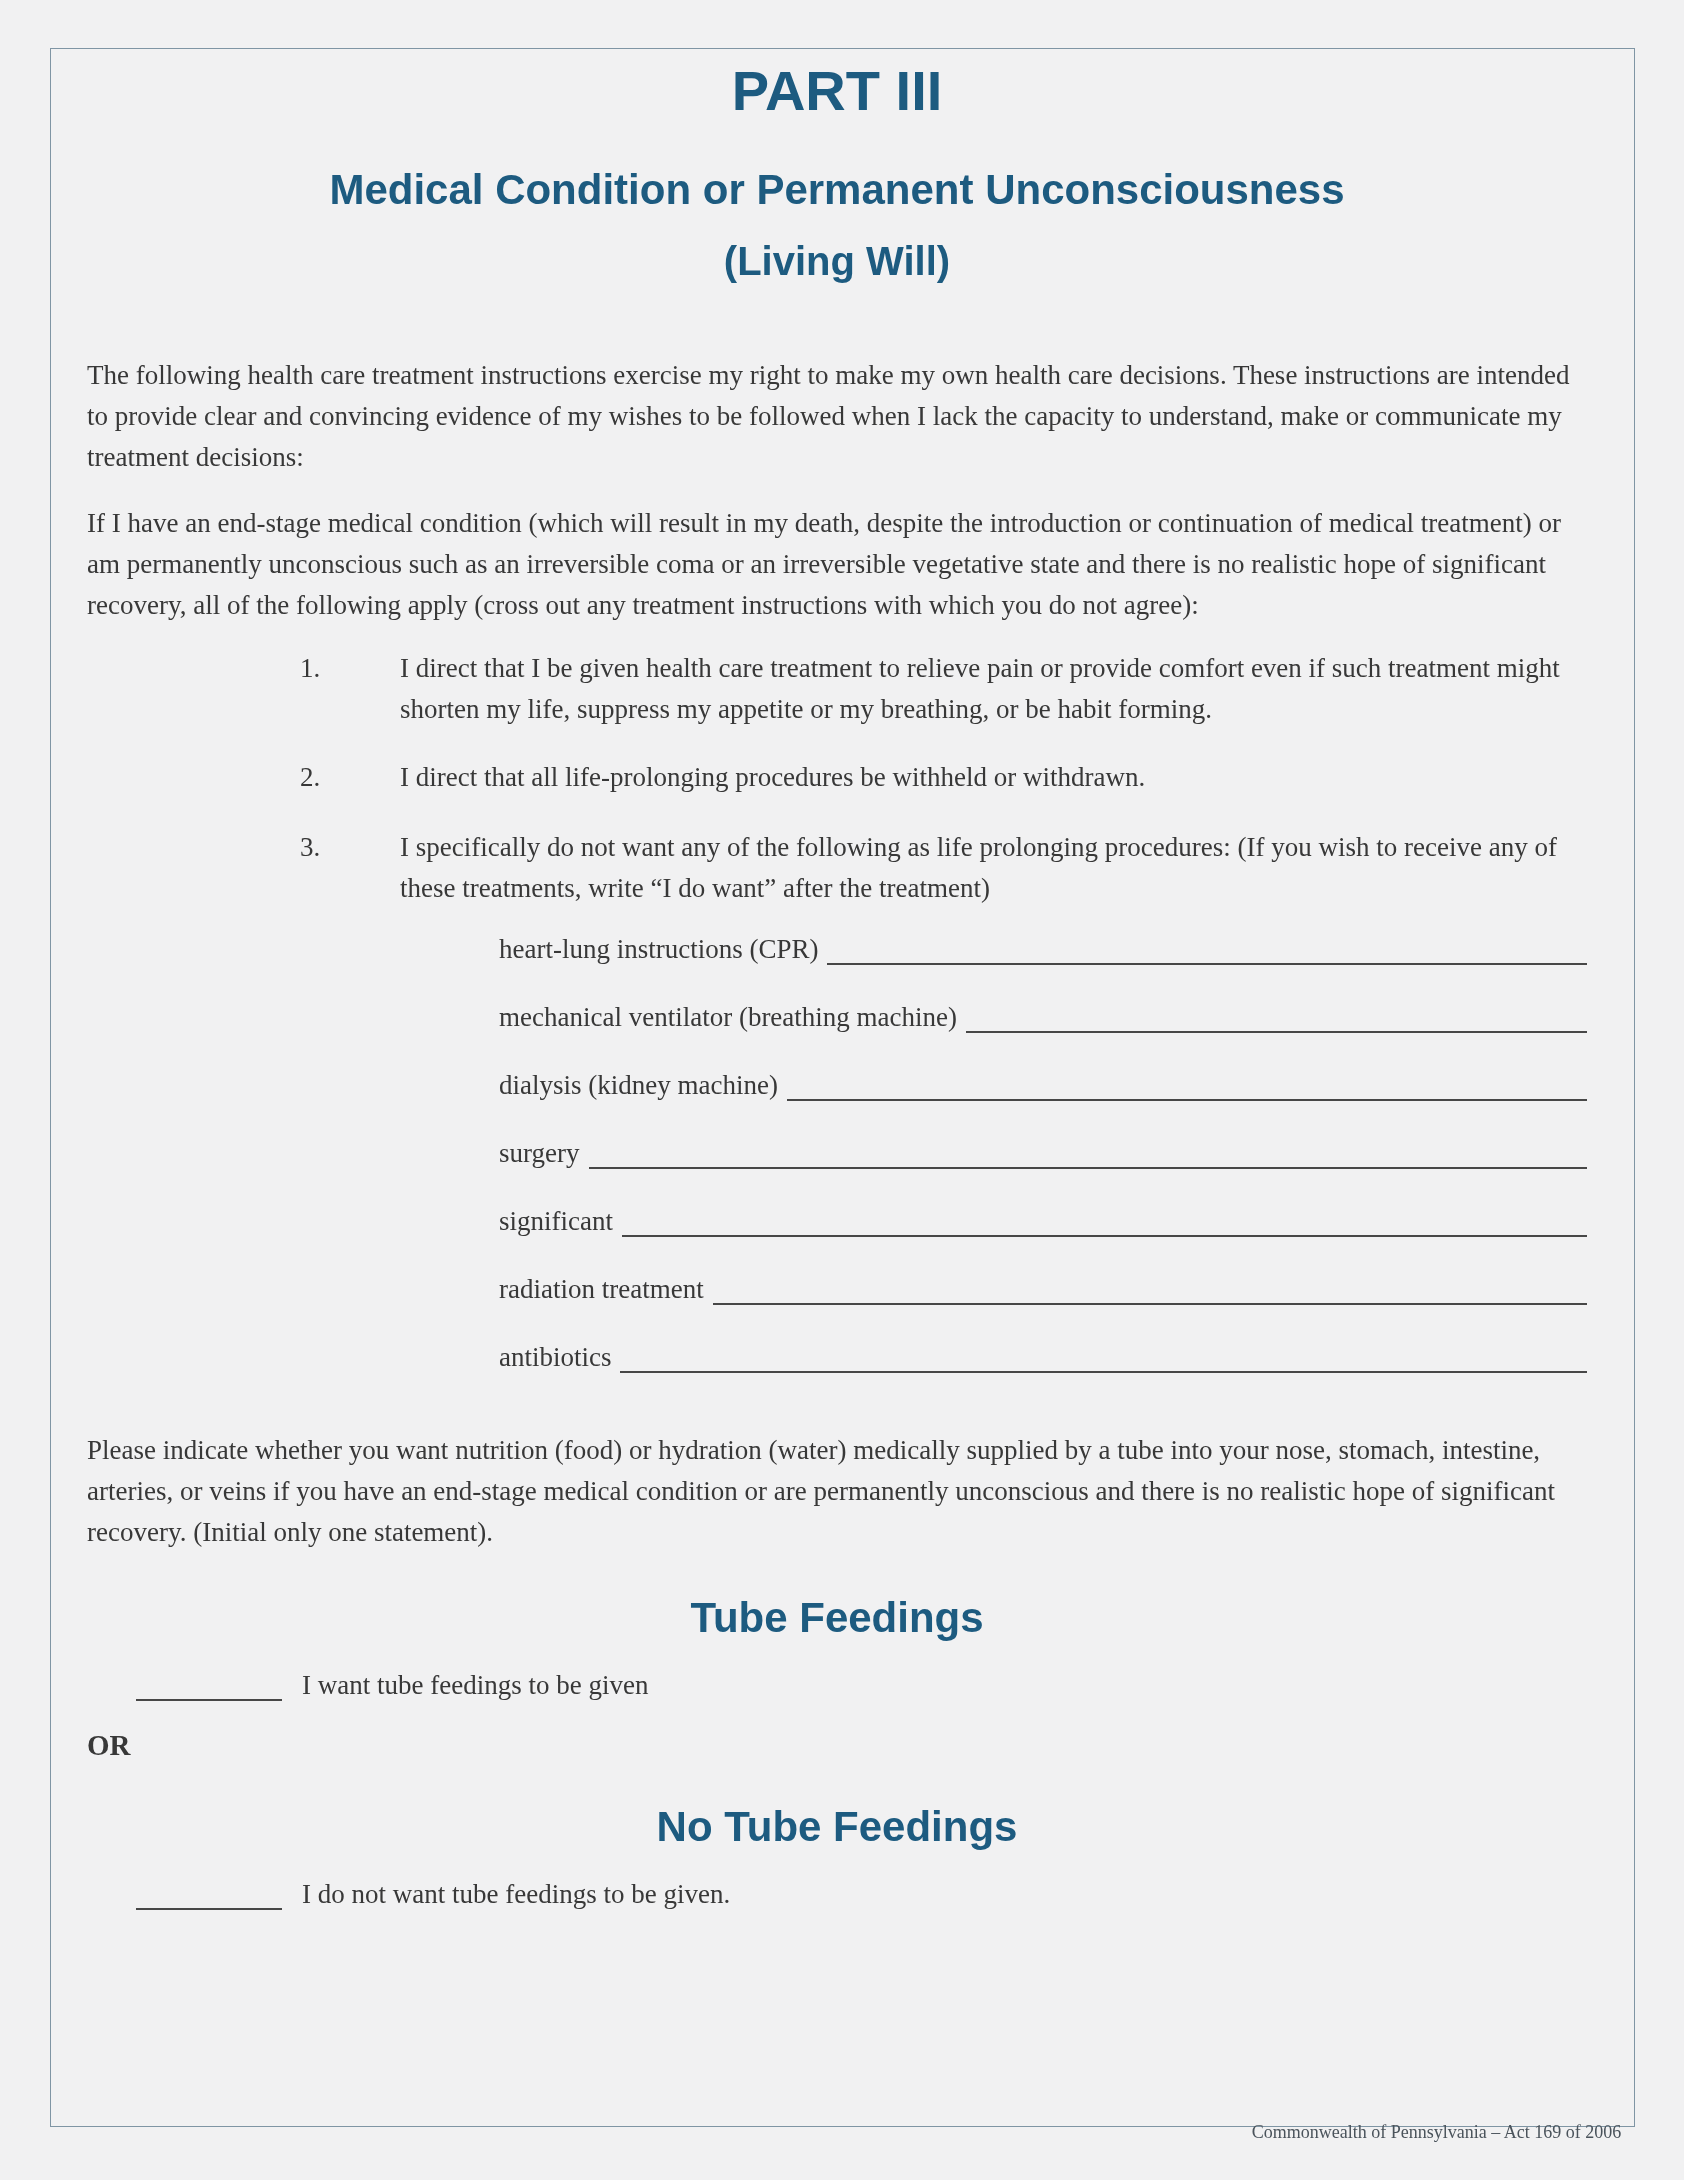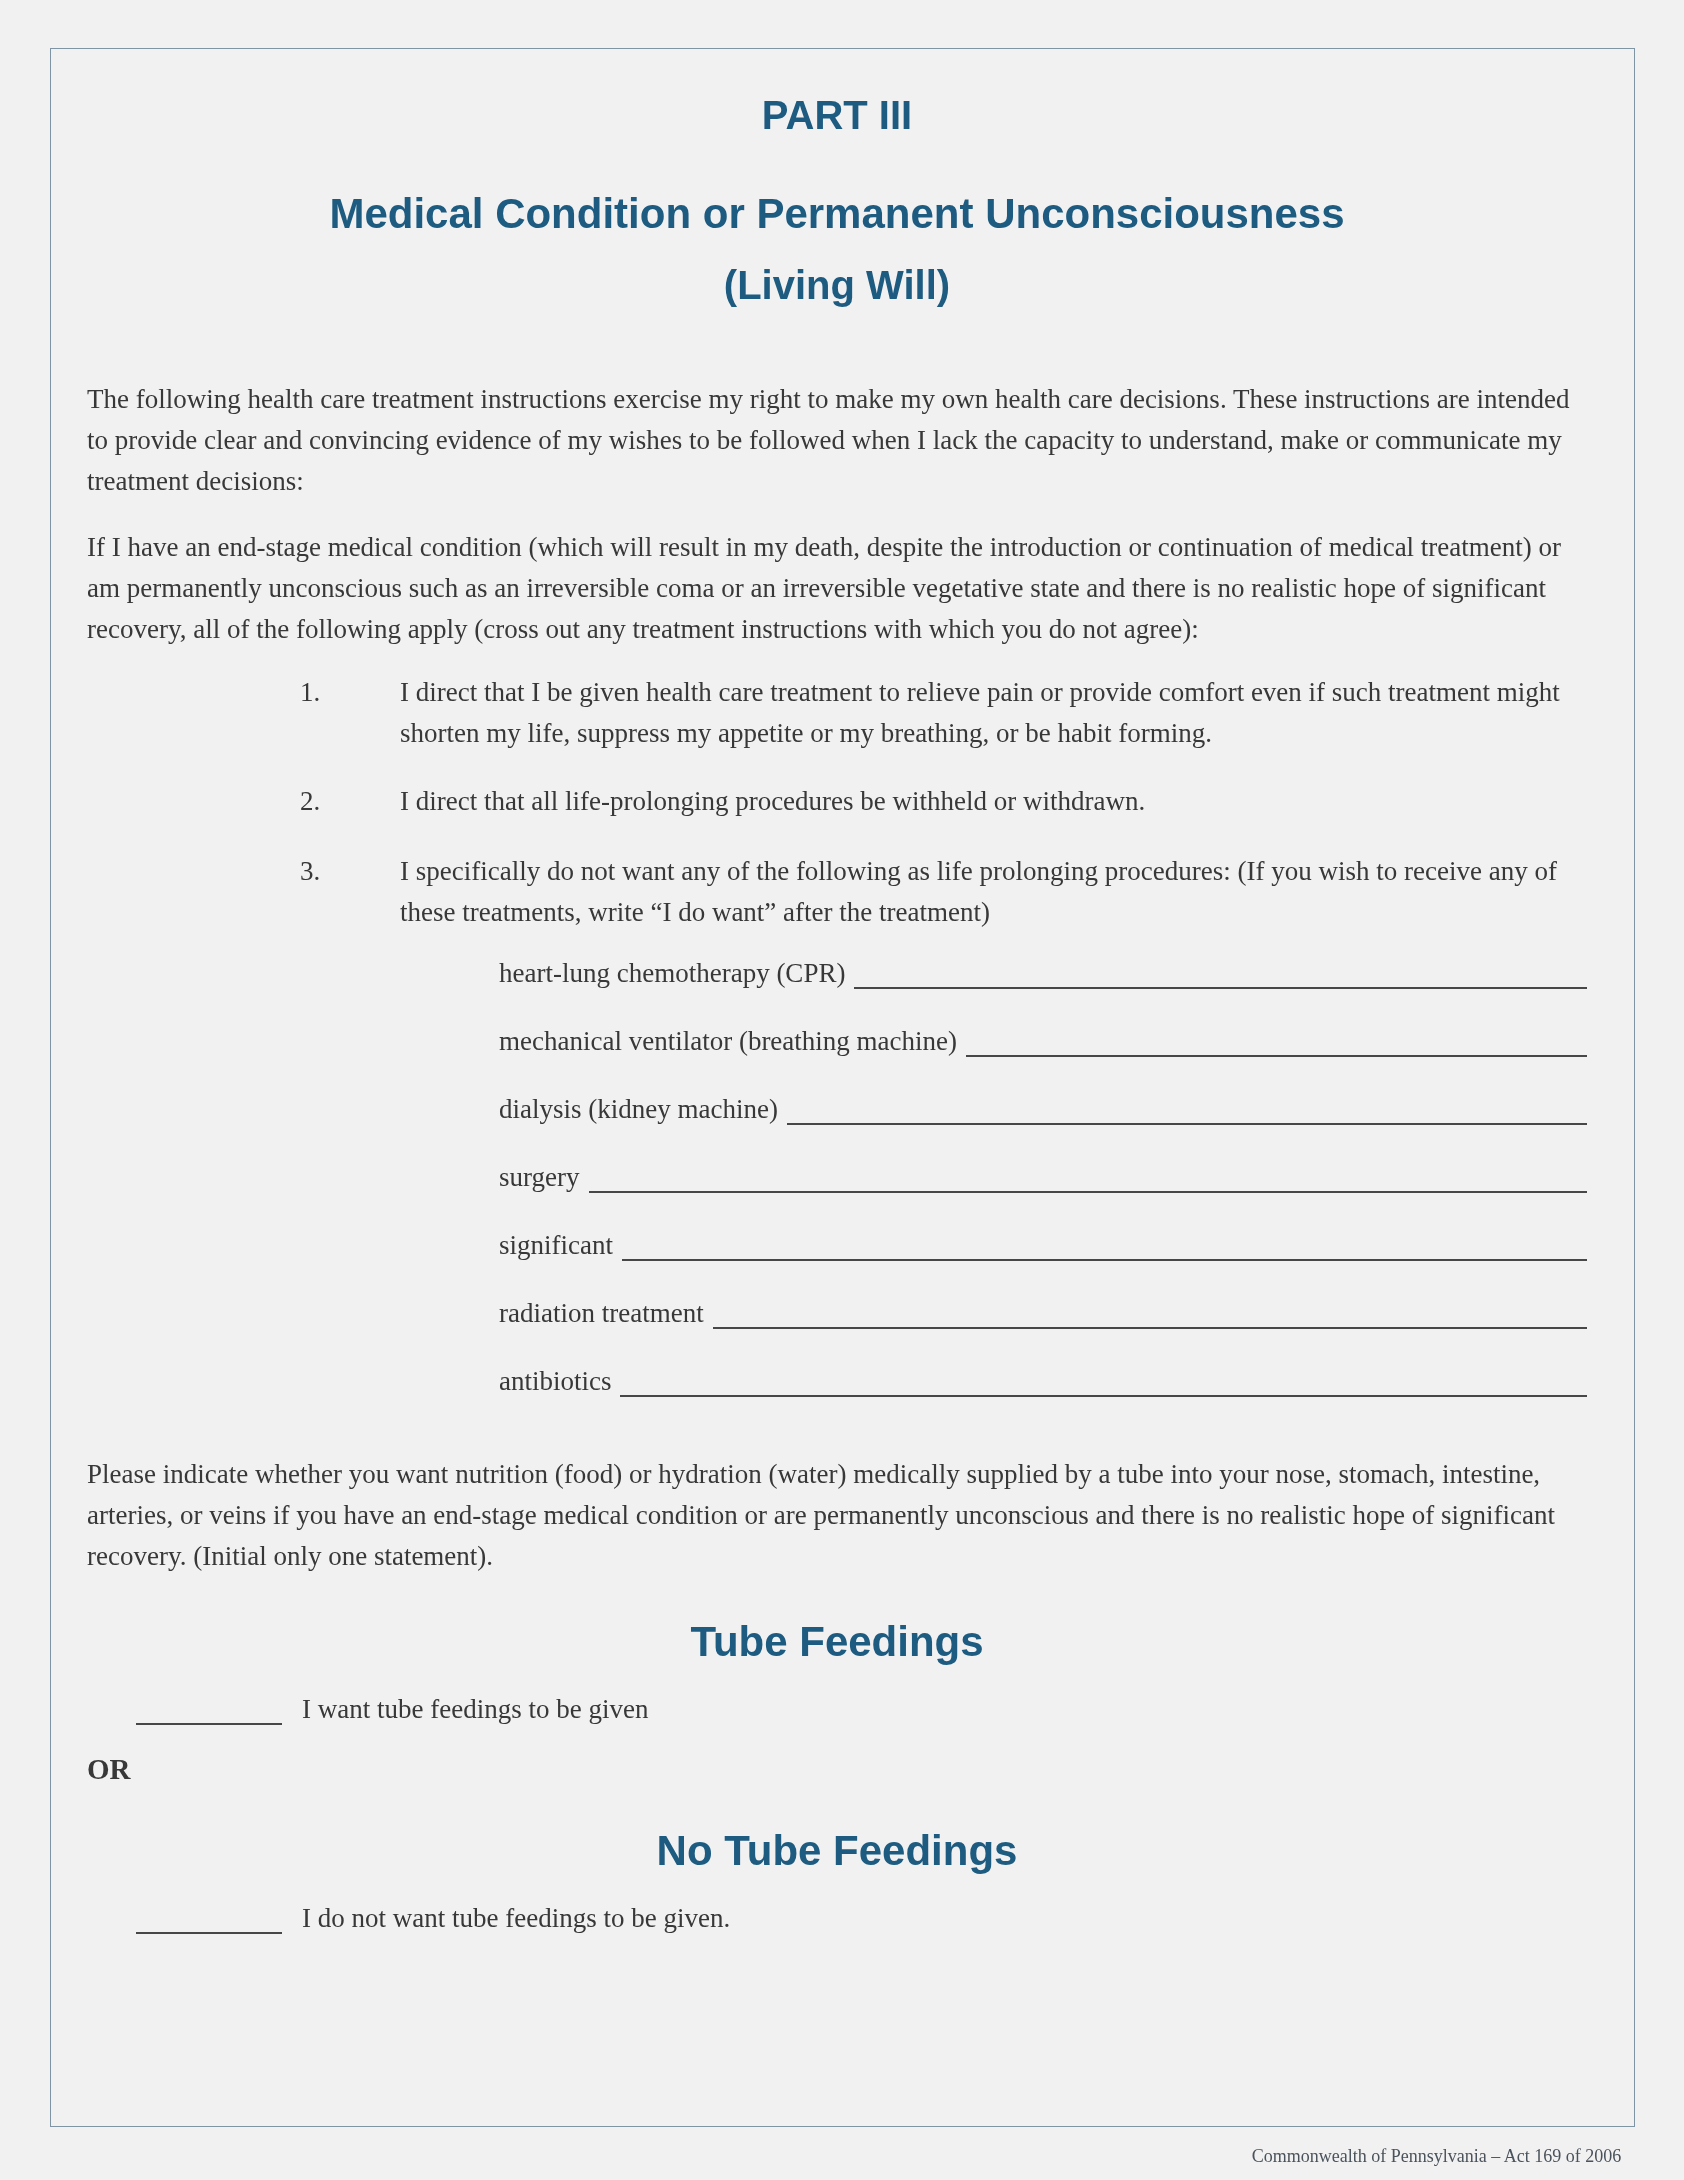--- a/index.html
+++ b/index.html
@@ -31,21 +31,21 @@
     position:relative;
     width:100%;height:100%;
     padding:0 47px 0 36px;
   }
   .heading{
     font-family:"Liberation Sans","DejaVu Sans",sans-serif;
     font-weight:bold;
     color:var(--heading-blue);
     text-align:center;
   }
-  .part-title{font-size:40px;line-height:42px;margin-top:45px;}
+  .part-title{font-size:56px;line-height:42px;margin-top:21px;}
   .doc-title{font-size:42px;line-height:52px;margin-top:52px;}
   .doc-subtitle{font-size:40px;line-height:43px;margin-top:23.5px;}
   .body-text{
     font-size:27px;line-height:41px;
     text-align:left;
   }
   .para-1{margin-top:72px;}
   .para-2{margin-top:25px;}
   .directive{
     display:flex;
@@ -135,21 +135,21 @@
         <span class="dir-text">I direct that all life-prolonging procedures be withheld or withdrawn.</span>
       </div>
 
       <div class="body-text directive directive-3">
         <span class="num">3.</span>
         <span class="dir-text">I specifically do not want any of the following as life prolonging procedures:  (If you wish to receive any of these treatments, write “I do want” after the treatment)</span>
       </div>
 
       <div class="treatments">
         <div class="body-text t-row">
-          <span class="t-label">heart-lung chemotherapy (CPR)</span>
+          <span class="t-label">heart-lung instructions (CPR)</span>
           <span class="t-line"></span>
         </div>
         <div class="body-text t-row">
           <span class="t-label">mechanical ventilator (breathing machine)</span>
           <span class="t-line"></span>
         </div>
         <div class="body-text t-row">
           <span class="t-label">dialysis (kidney machine)</span>
           <span class="t-line"></span>
         </div>

